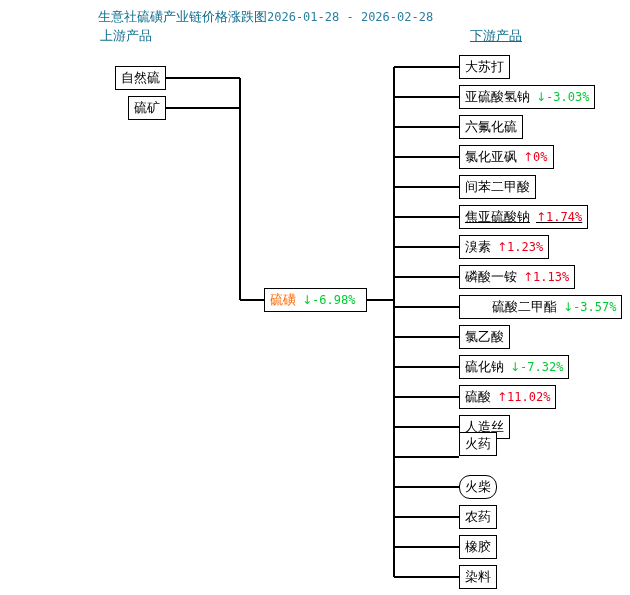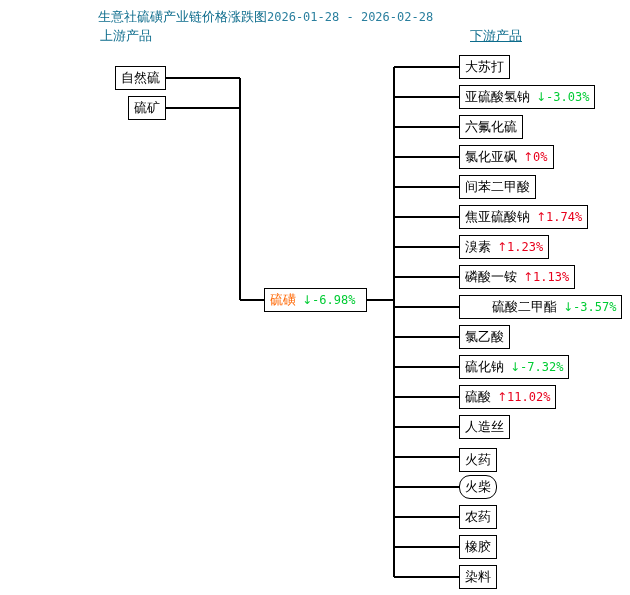--- a/index.html
+++ b/index.html
@@ -131,27 +131,27 @@
 
   <div id="nodes-layer">
       <div class="node" style="left: auto; top: 66px; right: 464px;"><span class="nm">自然硫</span></div>
       <div class="node" style="left: auto; top: 96px; right: 464px;"><span class="nm">硫矿</span></div>
       <div class="node center" style="left: 264px; top: 288px; width: 103px;"><span class="nm">硫磺</span><span class="pct down"><span class="arrow">↓</span>-6.98%</span></div>
       <div class="node" style="left: 459px; top: 55px;"><span class="nm">大苏打</span></div>
       <div class="node" style="left: 459px; top: 85px;"><span class="nm">亚硫酸氢钠</span><span class="pct down"><span class="arrow">↓</span>-3.03%</span></div>
       <div class="node" style="left: 459px; top: 115px;"><span class="nm">六氟化硫</span></div>
       <div class="node" style="left: 459px; top: 145px;"><span class="nm">氯化亚砜</span><span class="pct up"><span class="arrow">↑</span>0%</span></div>
       <div class="node" style="left: 459px; top: 175px;"><span class="nm">间苯二甲酸</span></div>
-      <div class="node" style="left: 459px; top: 205px;"><span class="nm">焦亚硫酸钠</span><span class="pct up"><span class="arrow">↑</span>1.74%</span></div>
+      <div class="node" style="left: 459px; top: 205px; text-decoration: underline;"><span class="nm">焦亚硫酸钠</span><span class="pct up"><span class="arrow">↑</span>1.74%</span></div>
       <div class="node" style="left: 459px; top: 235px;"><span class="nm">溴素</span><span class="pct up"><span class="arrow">↑</span>1.23%</span></div>
       <div class="node" style="left: 459px; top: 265px;"><span class="nm">磷酸一铵</span><span class="pct up"><span class="arrow">↑</span>1.13%</span></div>
       <div class="node" style="left: 459px; top: 295px; padding-left: 32px;"><span class="nm">硫酸二甲酯</span><span class="pct down"><span class="arrow">↓</span>-3.57%</span></div>
       <div class="node" style="left: 459px; top: 325px;"><span class="nm">氯乙酸</span></div>
       <div class="node" style="left: 459px; top: 355px;"><span class="nm">硫化钠</span><span class="pct down"><span class="arrow">↓</span>-7.32%</span></div>
       <div class="node" style="left: 459px; top: 385px;"><span class="nm">硫酸</span><span class="pct up"><span class="arrow">↑</span>11.02%</span></div>
       <div class="node" style="left: 459px; top: 415px;"><span class="nm">人造丝</span></div>
-      <div class="node" style="left: 459px; top: 448px;"><span class="nm">火药</span></div>
+      <div class="node" style="left: 459px; top: 432px;"><span class="nm">火药</span></div>
       <div class="node" style="left: 459px; top: 475px; border-radius: 11px;"><span class="nm">火柴</span></div>
       <div class="node" style="left: 459px; top: 505px;"><span class="nm">农药</span></div>
       <div class="node" style="left: 459px; top: 535px;"><span class="nm">橡胶</span></div>
       <div class="node" style="left: 459px; top: 565px;"><span class="nm">染料</span></div>
     </div>
 </div>
 
 </body></html>

